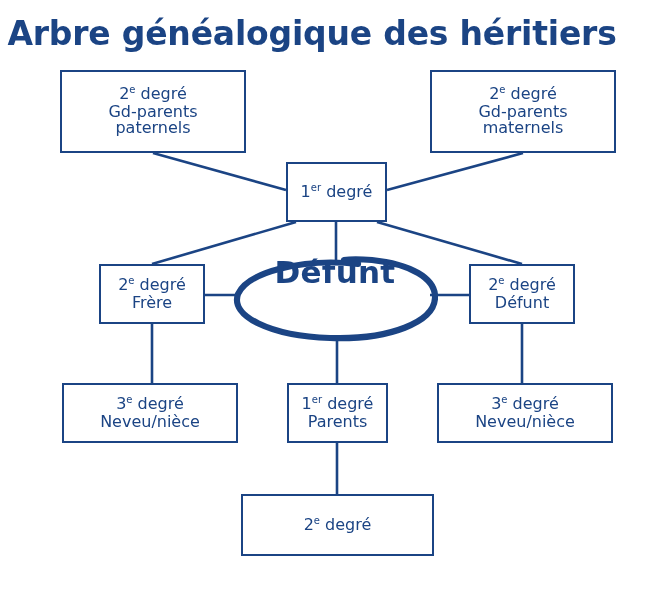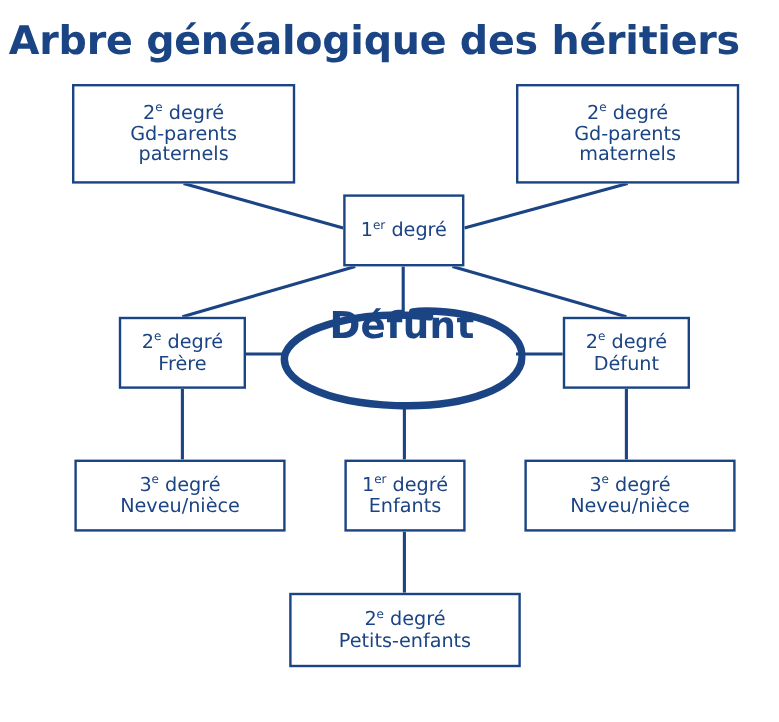--- a/index.html
+++ b/index.html
@@ -184,26 +184,25 @@
     <div id="defunt-label">Défunt</div>
   </div>
 
   <div class="node" id="node-neveu-niece-left">
     <div class="degree"><span>3</span><sup>e</sup>&nbsp;<span>degré</span></div>
     <div class="node-label">Neveu/nièce</div>
   </div>
 
   <div class="node" id="node-enfants">
     <div class="degree"><span>1</span><sup>er</sup>&nbsp;<span>degré</span></div>
-    <div class="node-label">Enfants</div>
+    <div class="node-label">Parents</div>
   </div>
 
   <div class="node" id="node-neveu-niece-right">
     <div class="degree"><span>3</span><sup>e</sup>&nbsp;<span>degré</span></div>
     <div class="node-label">Neveu/nièce</div>
   </div>
 
   <div class="node" id="node-petits-enfants">
     <div class="degree"><span>2</span><sup>e</sup>&nbsp;<span>degré</span></div>
-    <div class="node-label">Petits-enfants</div>
   </div>
 
 </div>
 
 </body></html>

